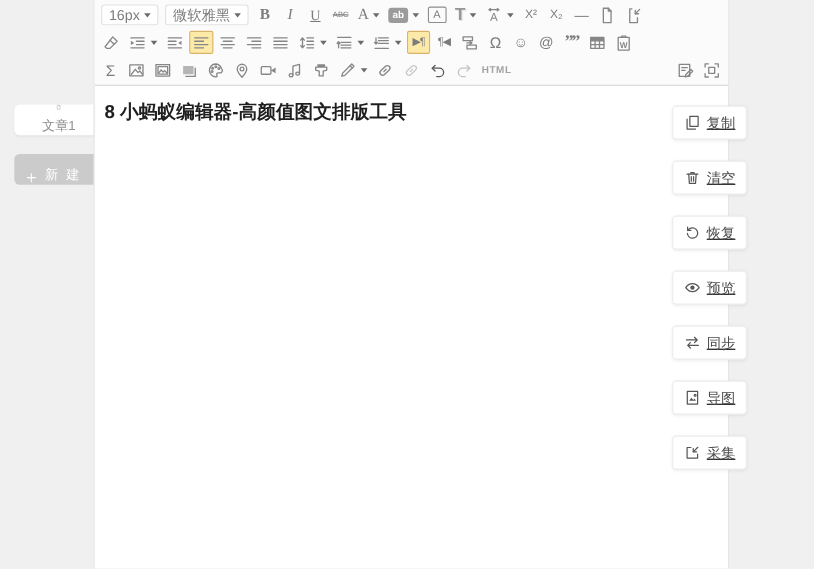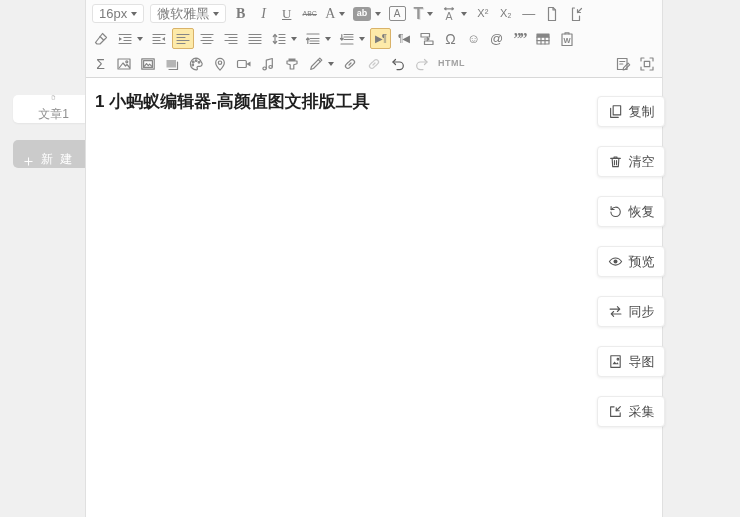--- a/index.html
+++ b/index.html
@@ -48,21 +48,21 @@
   .editor h1{margin:0;font-size:17px;font-weight:bold;color:#1f1f1f;line-height:1.3;}
 
   
   .side-tabs{position:absolute;left:13px;top:95px;width:72px;}
   .side-tab{height:28px;display:flex;align-items:center;gap:6px;padding-left:9px;
             border-radius:5px 0 0 5px;margin-bottom:17px;font-size:12px;cursor:pointer;}
   .side-tab.on{background:#fff;color:#8f8f8f;box-shadow:0 1px 2px rgba(0,0,0,.05);flex-direction:column;}
   .side-tab.off{background:#cbcbcb;color:#fff;letter-spacing:2px;align-items:flex-end;}
 
   
-  .actions{position:absolute;left:597px;top:96px;width:68px;}
+  .actions{position:absolute;left:611px;top:96px;width:68px;text-decoration:underline;}
   .action-btn{width:68px;height:31px;margin-bottom:19px;background:#fff;border:1px solid #ececec;
               border-radius:4px;display:flex;align-items:center;justify-content:center;gap:6px;
               font-size:13px;color:#4c4c4c;box-shadow:0 1px 3px rgba(0,0,0,.07);cursor:pointer;}
 </style>
 </head>
 <body>
 
 <div class="stage">
 
   <div class="doc-col">
@@ -338,21 +338,21 @@
           </div>
           <div class="tb-btn">
             <svg class="svgi" viewBox="0 0 16 16" width="16" height="16" fill="none" stroke="currentColor" stroke-width="1.2" stroke-linecap="round" stroke-linejoin="round" style="color:#868686">
               <path d="M2 5V2h3M11 2h3v3M14 11v3h-3M5 14H2v-3"></path>
               <rect x="5.3" y="5.3" width="5.4" height="5.4"></rect>
             </svg>
           </div>
         </div>
     </div>
     <div class="editor">
-      <h1>1 小蚂蚁编辑器-高颜值图文排版工具</h1>
+      <h1>8 小蚂蚁编辑器-高颜值图文排版工具</h1>
     </div>
   </div>
 
   <div class="side-tabs" id="side-tabs">
       <div class="side-tab on">
         <svg class="svgi" viewBox="0 0 16 16" width="13" height="13" fill="none" stroke="currentColor" stroke-width="1.2" stroke-linecap="round" stroke-linejoin="round" style="color:#9a9a9a">
           <path d="M4.5 2h4.5l2.5 2.5V14h-7z"></path>
           <path d="M9 2v2.5h2.5"></path>
         </svg>
         <span>文章1</span>

